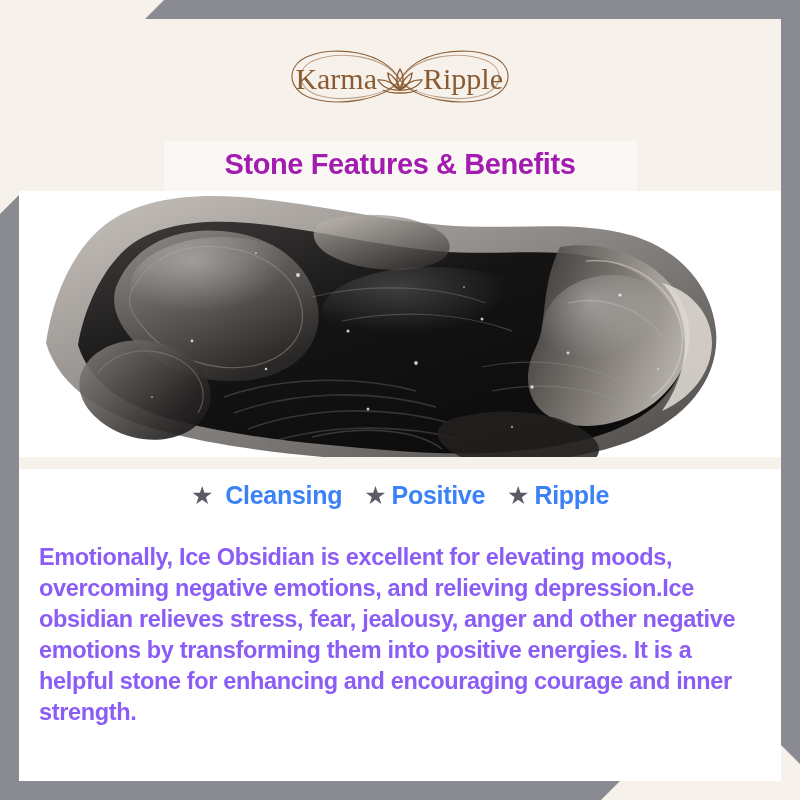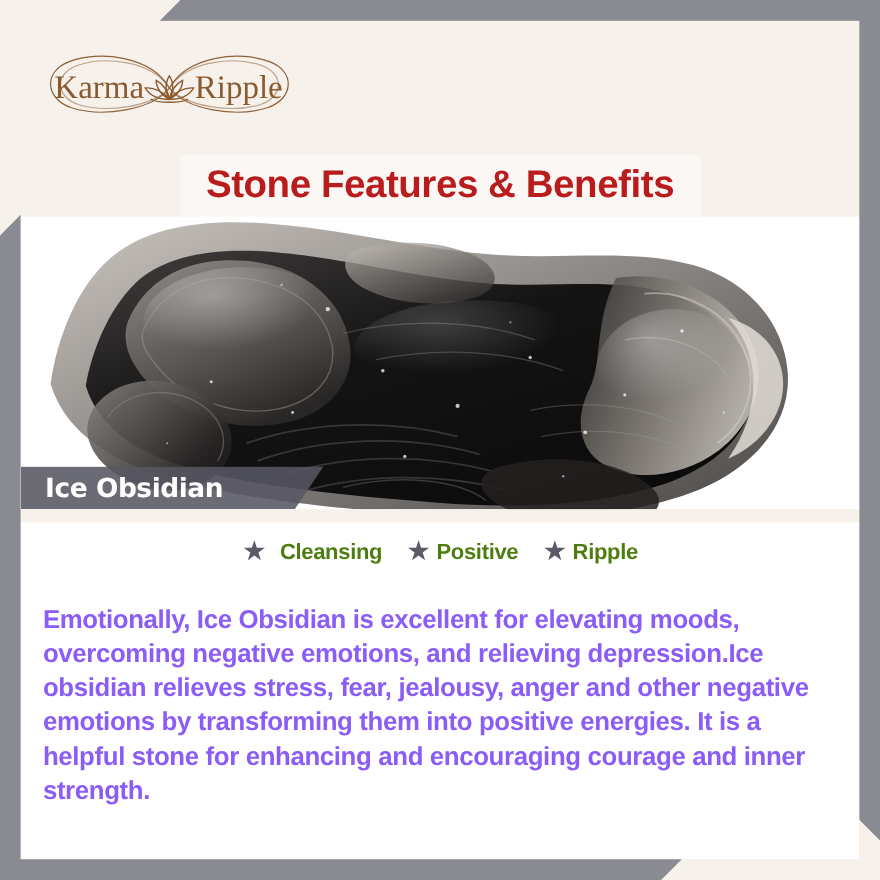--- a/index.html
+++ b/index.html
@@ -73,21 +73,21 @@
     background: #f7f1ec;
     display: flex;
     flex-direction: column;
   }
 
   
   .brand {
     height: 122px;
     display: flex;
     align-items: center;
-    justify-content: flex-start;
+    justify-content: center;
     flex: none;
   }
   .brand-mark {
     display: block;
   }
   .brand-wordmark {
     font-family: "Liberation Serif", serif;
     fill: #8a5a30;
   }
 
@@ -96,23 +96,23 @@
     flex: none;
     margin: 0 auto;
     width: 473px;
     background: #fbf7f4;
     text-align: center;
     padding: 9px 0 12px 0;
   }
   .title-text {
     font-family: "Liberation Sans Narrow", "Liberation Sans", sans-serif;
     font-weight: bold;
-    font-size: 35px;
+    font-size: 29px;
     letter-spacing: -0.4px;
-    color: #b91c1c;
+    color: #a21caf;
     white-space: nowrap;
     line-height: 1;
   }
 
   
   .photo {
     position: relative;
     flex: none;
     height: 266px;
     background: #ffffff;
@@ -180,23 +180,23 @@
     gap: 12px;
   }
   .benefit-star {
     font-size: 25px;
     line-height: 1;
     color: #5b5b68;
   }
   .benefit-label {
     font-family: "Liberation Sans Narrow", "Liberation Sans", sans-serif;
     font-weight: bold;
-    font-size: 20px;
+    font-size: 25px;
     letter-spacing: -0.3px;
-    color: #4d7c0f;
+    color: #3b82f6;
     line-height: 1;
   }
 
   
   .description {
     font-family: "Liberation Sans Narrow", "Liberation Sans", sans-serif;
     font-weight: bold;
     font-size: 23.5px;
     line-height: 1.32;
     color: #8b5cf6;
@@ -361,23 +361,20 @@
           <g fill="#ffffff" opacity="0.5">
             <circle cx="244" cy="62" r="1.1"></circle>
             <circle cx="452" cy="96" r="1.0"></circle>
             <circle cx="500" cy="236" r="1.2"></circle>
             <circle cx="140" cy="206" r="1.0"></circle>
             <circle cx="646" cy="178" r="1.1"></circle>
           </g>
         </g>
       </svg>
 
-      <div class="stone-banner">
-        <span class="stone-banner-label">Ice Obsidian</span>
-      </div>
     </div>
 
     <div class="strip"></div>
 
     <div class="content">
 
       <div class="benefits">
         <div class="benefit wide-gap">
           <span class="benefit-star">★</span>
           <span class="benefit-label">Cleansing</span>

